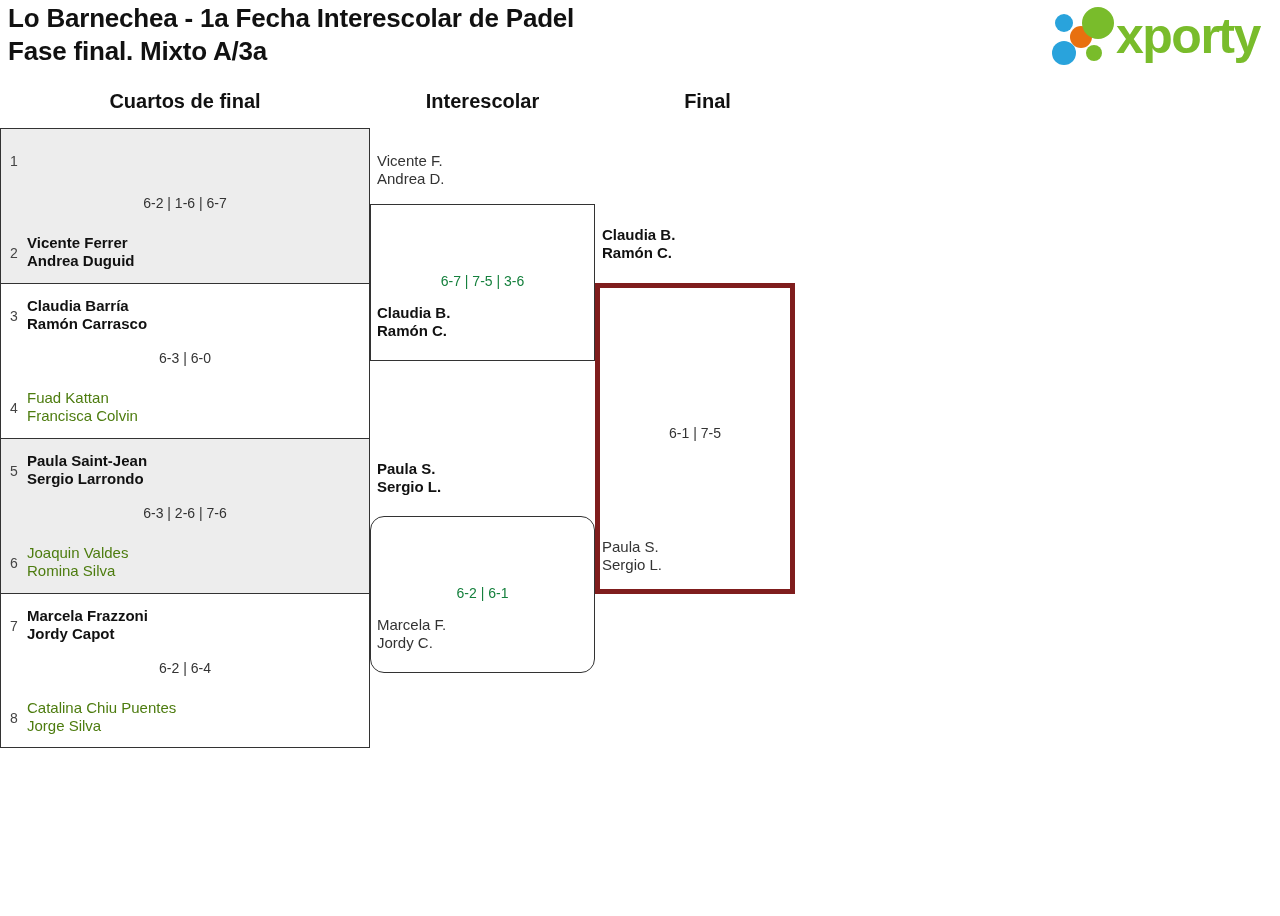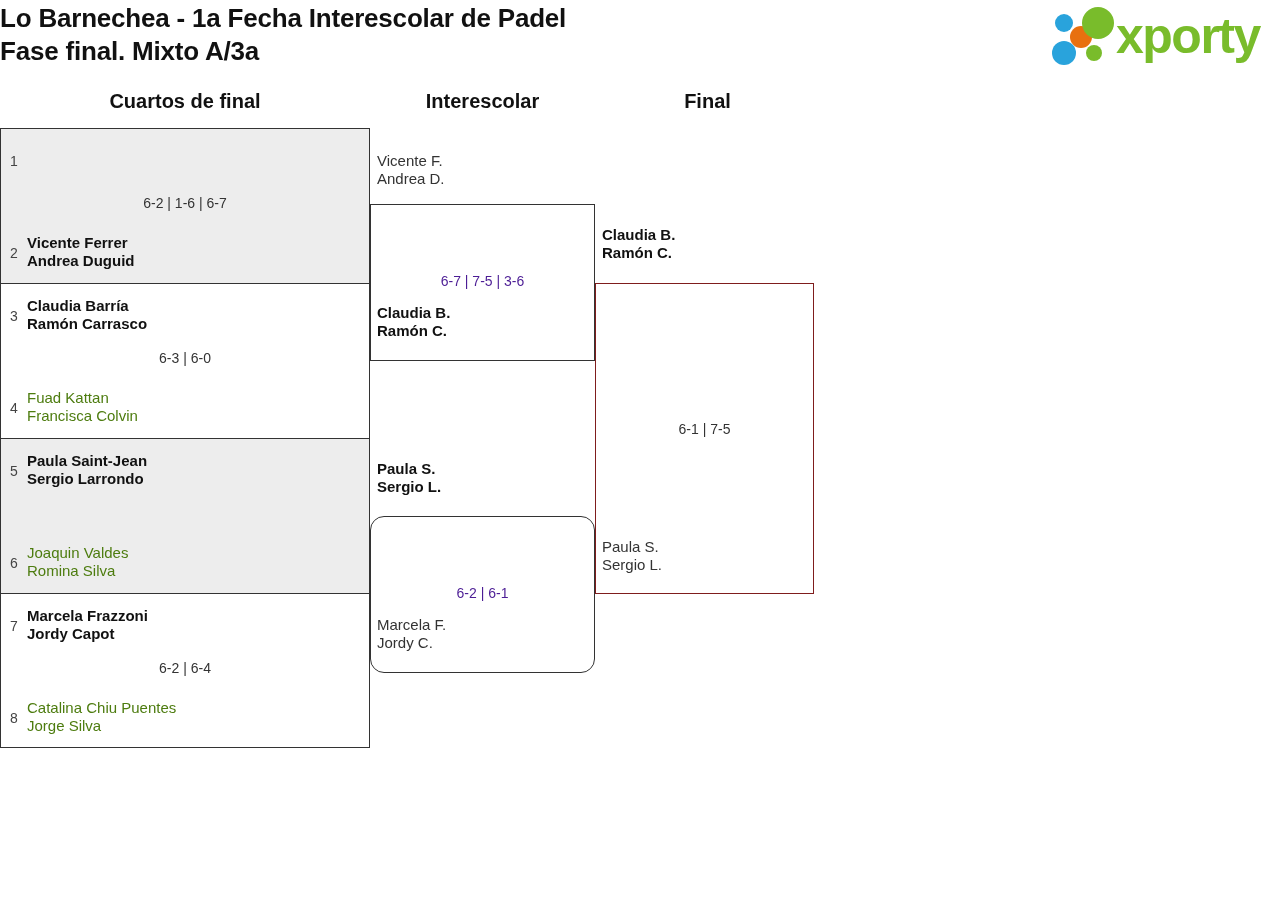--- a/index.html
+++ b/index.html
@@ -20,21 +20,21 @@
   }
   .title-block {
     position: absolute;
     left: 0px; top: 2px;
     font-size: 26px;
     font-weight: bold;
     line-height: 33px;
     color: #111111;
     letter-spacing: -0.2px;
   }
-  .title-line { display: block; white-space: nowrap; }
+  .title-line { display: block; white-space: nowrap; padding-left: 8px; }
 
   
   .logo {
     position: absolute;
     right: 6px; top: 6px;
     width: 224px; height: 62px;
   }
   .logo svg { display: block; }
   .logo-word {
     position: absolute;
@@ -139,21 +139,21 @@
   }
   .sf-1 { top: 76px;  height: 157px; }
   .sf-2 { top: 388px; height: 157px; border-radius: 14px; }
 
   .sf-score {
     position: absolute;
     left: 0; right: 0;
     top: 68px;
     text-align: center;
     font-size: 14px;
-    color: #4c1d95;
+    color: #15803d;
     white-space: nowrap;
   }
 
   
   .entrant {
     position: absolute;
     font-size: 15px;
     line-height: 18px;
     color: #333333;
     white-space: nowrap;
@@ -163,23 +163,23 @@
   .sf1-top    { left: 377px; top: 24px;  }
   .sf1-bottom { left: 377px; top: 176px; }
   .sf2-top    { left: 377px; top: 332px; }
   .sf2-bottom { left: 377px; top: 488px; }
 
   
   .final-match {
     position: absolute;
     left: 595px;
     top: 155px;
-    width: 219px;
+    width: 200px;
     height: 311px;
-    border: 1px solid #7f1d1d;
+    border: 5px solid #7f1d1d;
     background: #ffffff;
   }
   .final-score {
     position: absolute;
     left: 0; right: 0;
     top: 137px;
     text-align: center;
     font-size: 14px;
     color: #333333;
     white-space: nowrap;
@@ -253,20 +253,21 @@
   </div>
 
   <div class="qf-match qf-3 shaded">
     <div class="team top">
       <span class="seed">5</span>
       <span class="names win">
         <span class="pname">Paula Saint-Jean</span>
         <span class="pname">Sergio Larrondo</span>
       </span>
     </div>
+    <div class="score">6-3 | 2-6 | 7-6</div>
     <div class="team bottom">
       <span class="seed">6</span>
       <span class="names">
         <span class="pname">Joaquin Valdes</span>
         <span class="pname">Romina Silva</span>
       </span>
     </div>
   </div>
 
   <div class="qf-match qf-4 plain last">

